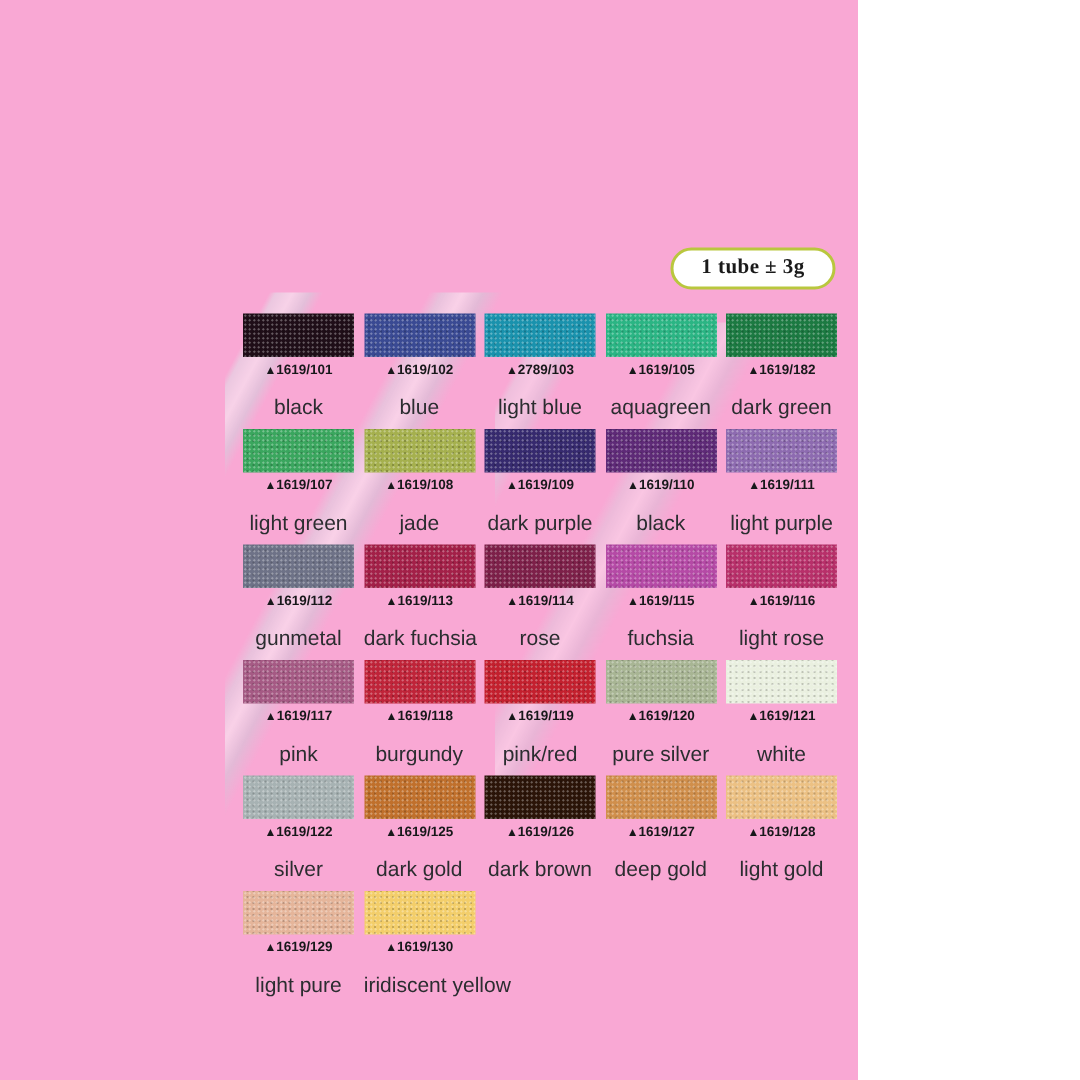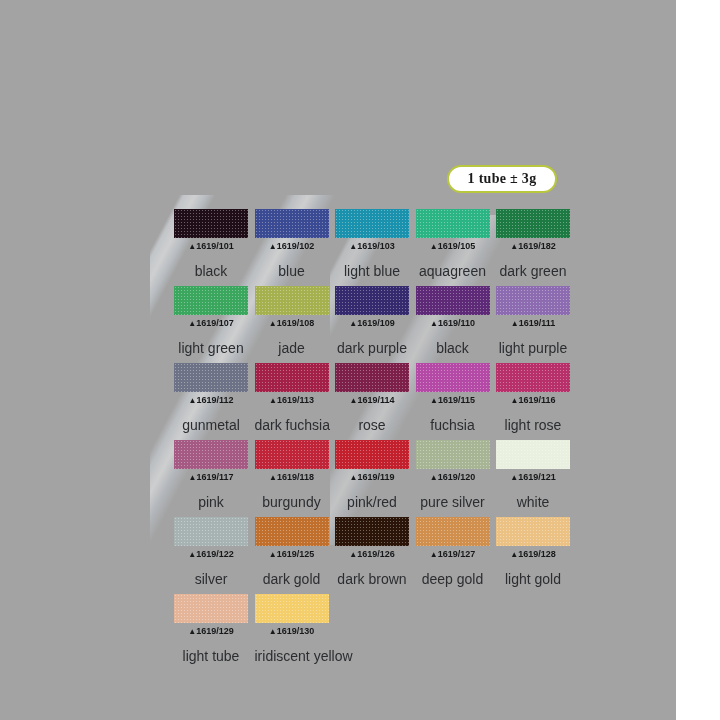--- a/index.html
+++ b/index.html
@@ -2,23 +2,23 @@
 <html><head>
 <meta charset="utf-8">
 <style>
   html, body {
     margin: 0;
     padding: 0;
     background: #ffffff;
   }
   #page {
     position: relative;
-    width: 676px;
+    width: 572px;
     height: 720px;
-    background: #a3a3a3;
+    background: #f9a8d4;
     overflow: hidden;
     font-family: "Liberation Sans", sans-serif;
   }
 
   
   #watermark {
     position: absolute;
     left: 150px;
     top: 195px;
     width: 430px;
@@ -71,21 +71,21 @@
     font-weight: bold;
     font-size: 14px;
     color: #1a1a1a;
     letter-spacing: 0.3px;
     white-space: nowrap;
   }
 
   
   #grid {
     position: absolute;
-    left: 174px;
+    left: 162px;
     top: 209px;
     width: 396px;
     display: grid;
     grid-template-columns: repeat(5, 74px);
     column-gap: 6.5px;
     row-gap: 9px;
   }
   .cell {
     width: 74px;
   }
@@ -148,21 +148,21 @@
         <div class="code"><span class="tri">▲</span><span>1619/101</span></div>
         <div class="name">black</div>
       </div>
       <div class="cell">
         <div class="chip" style="background: rgb(58, 74, 147);"></div>
         <div class="code"><span class="tri">▲</span><span>1619/102</span></div>
         <div class="name">blue</div>
       </div>
       <div class="cell">
         <div class="chip" style="background: rgb(26, 146, 173);"></div>
-        <div class="code"><span class="tri">▲</span><span>1619/103</span></div>
+        <div class="code"><span class="tri">▲</span><span>2789/103</span></div>
         <div class="name">light blue</div>
       </div>
       <div class="cell">
         <div class="chip" style="background: rgb(43, 181, 132);"></div>
         <div class="code"><span class="tri">▲</span><span>1619/105</span></div>
         <div class="name">aquagreen</div>
       </div>
       <div class="cell">
         <div class="chip" style="background: rgb(28, 122, 66);"></div>
         <div class="code"><span class="tri">▲</span><span>1619/182</span></div>
@@ -264,21 +264,21 @@
         <div class="name">deep gold</div>
       </div>
       <div class="cell">
         <div class="chip" style="background: rgb(236, 193, 132);"></div>
         <div class="code"><span class="tri">▲</span><span>1619/128</span></div>
         <div class="name">light gold</div>
       </div>
       <div class="cell">
         <div class="chip" style="background: rgb(229, 181, 154);"></div>
         <div class="code"><span class="tri">▲</span><span>1619/129</span></div>
-        <div class="name">light tube</div>
+        <div class="name">light pure</div>
       </div>
       <div class="cell">
         <div class="chip" style="background: rgb(243, 206, 106);"></div>
         <div class="code"><span class="tri">▲</span><span>1619/130</span></div>
         <div class="name">iridiscent yellow</div>
       </div>
     </div>
 
 </div>
 

